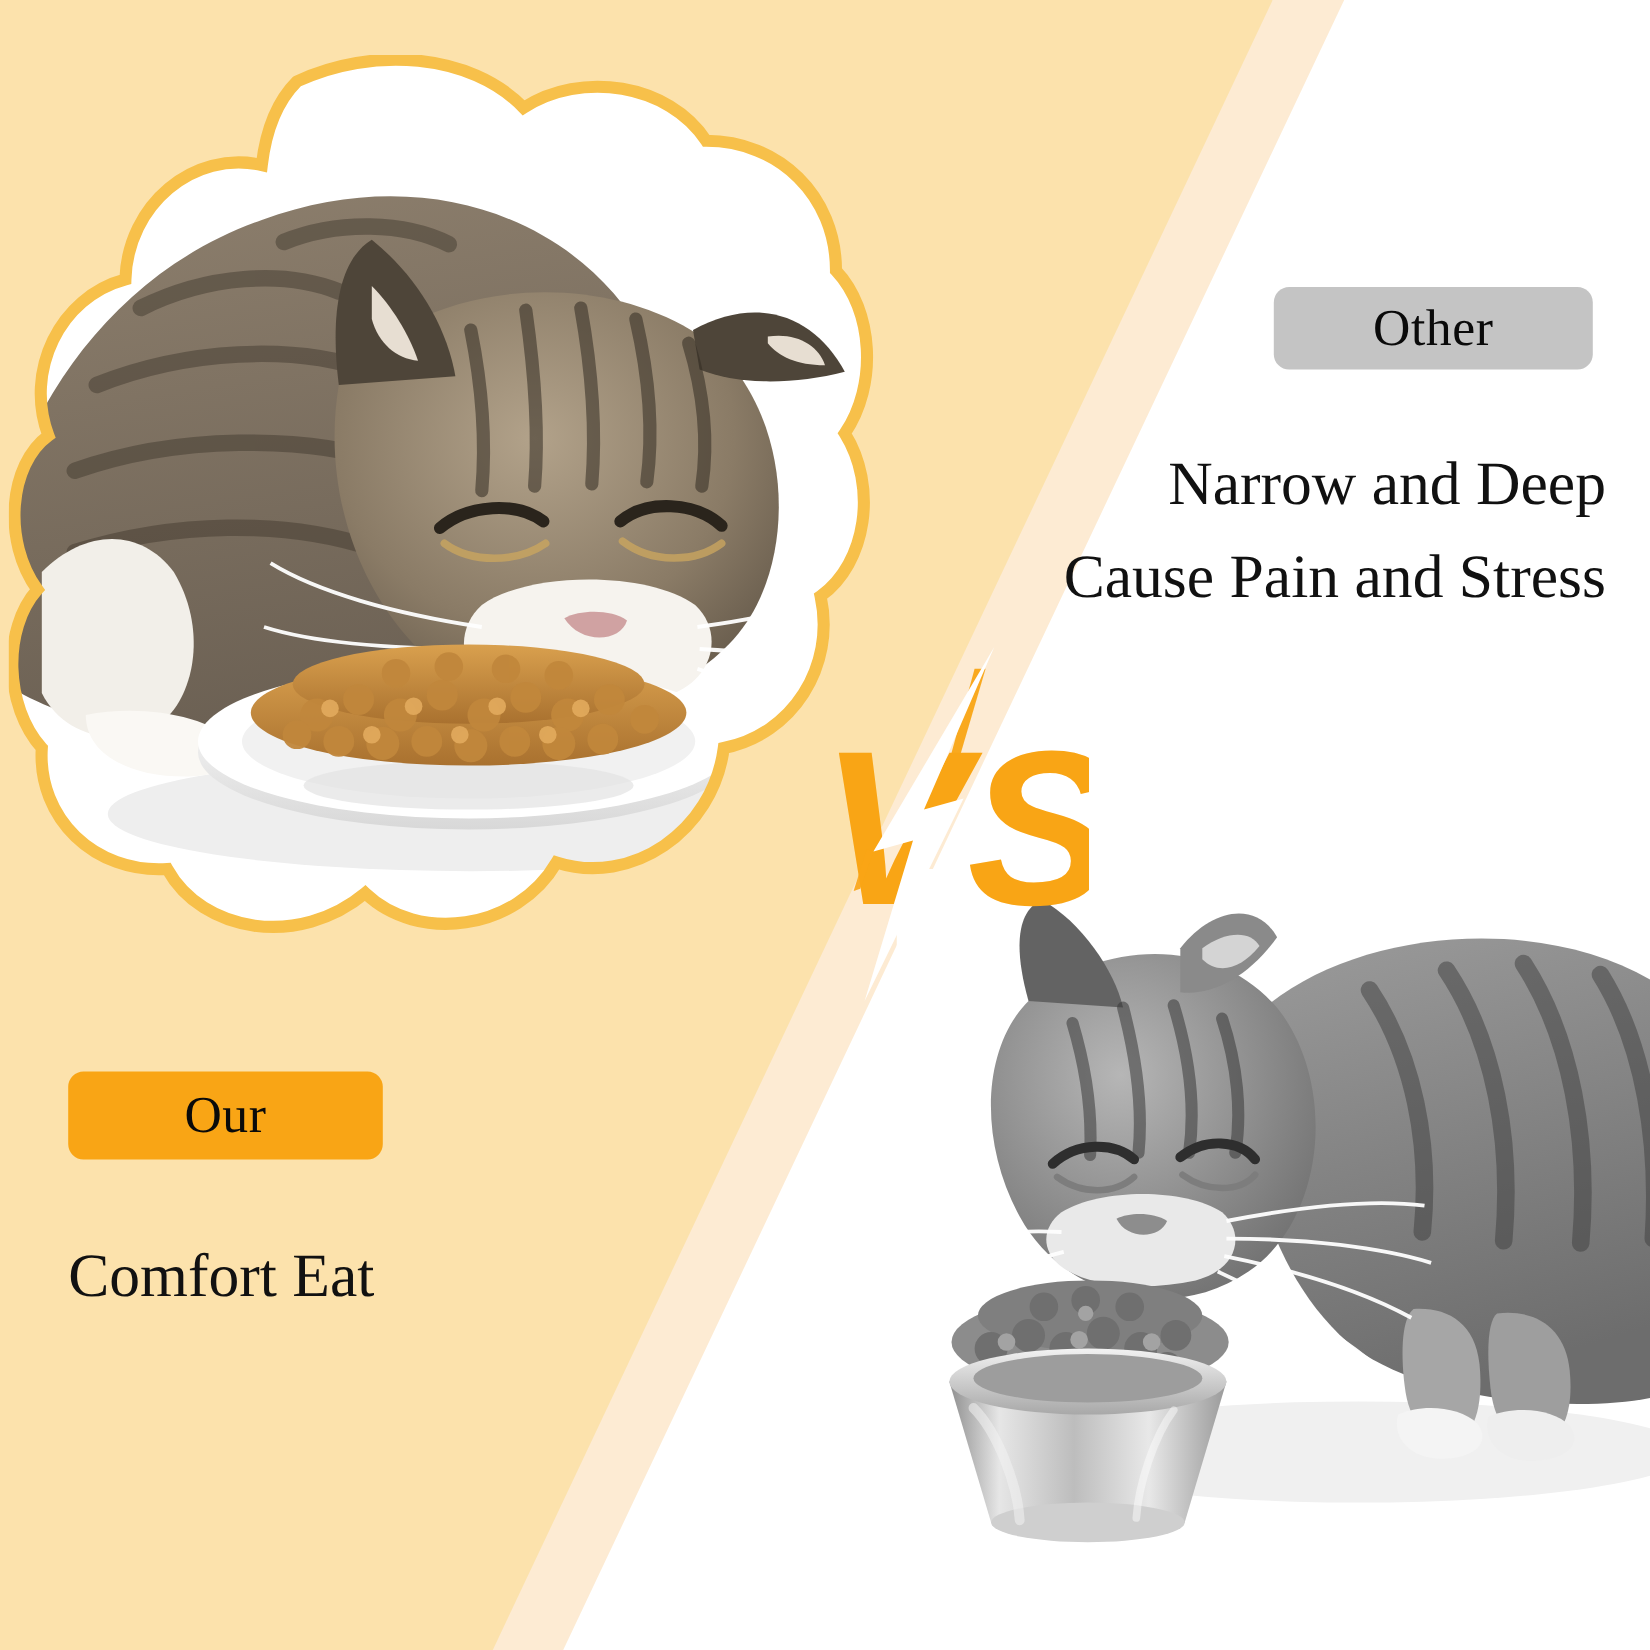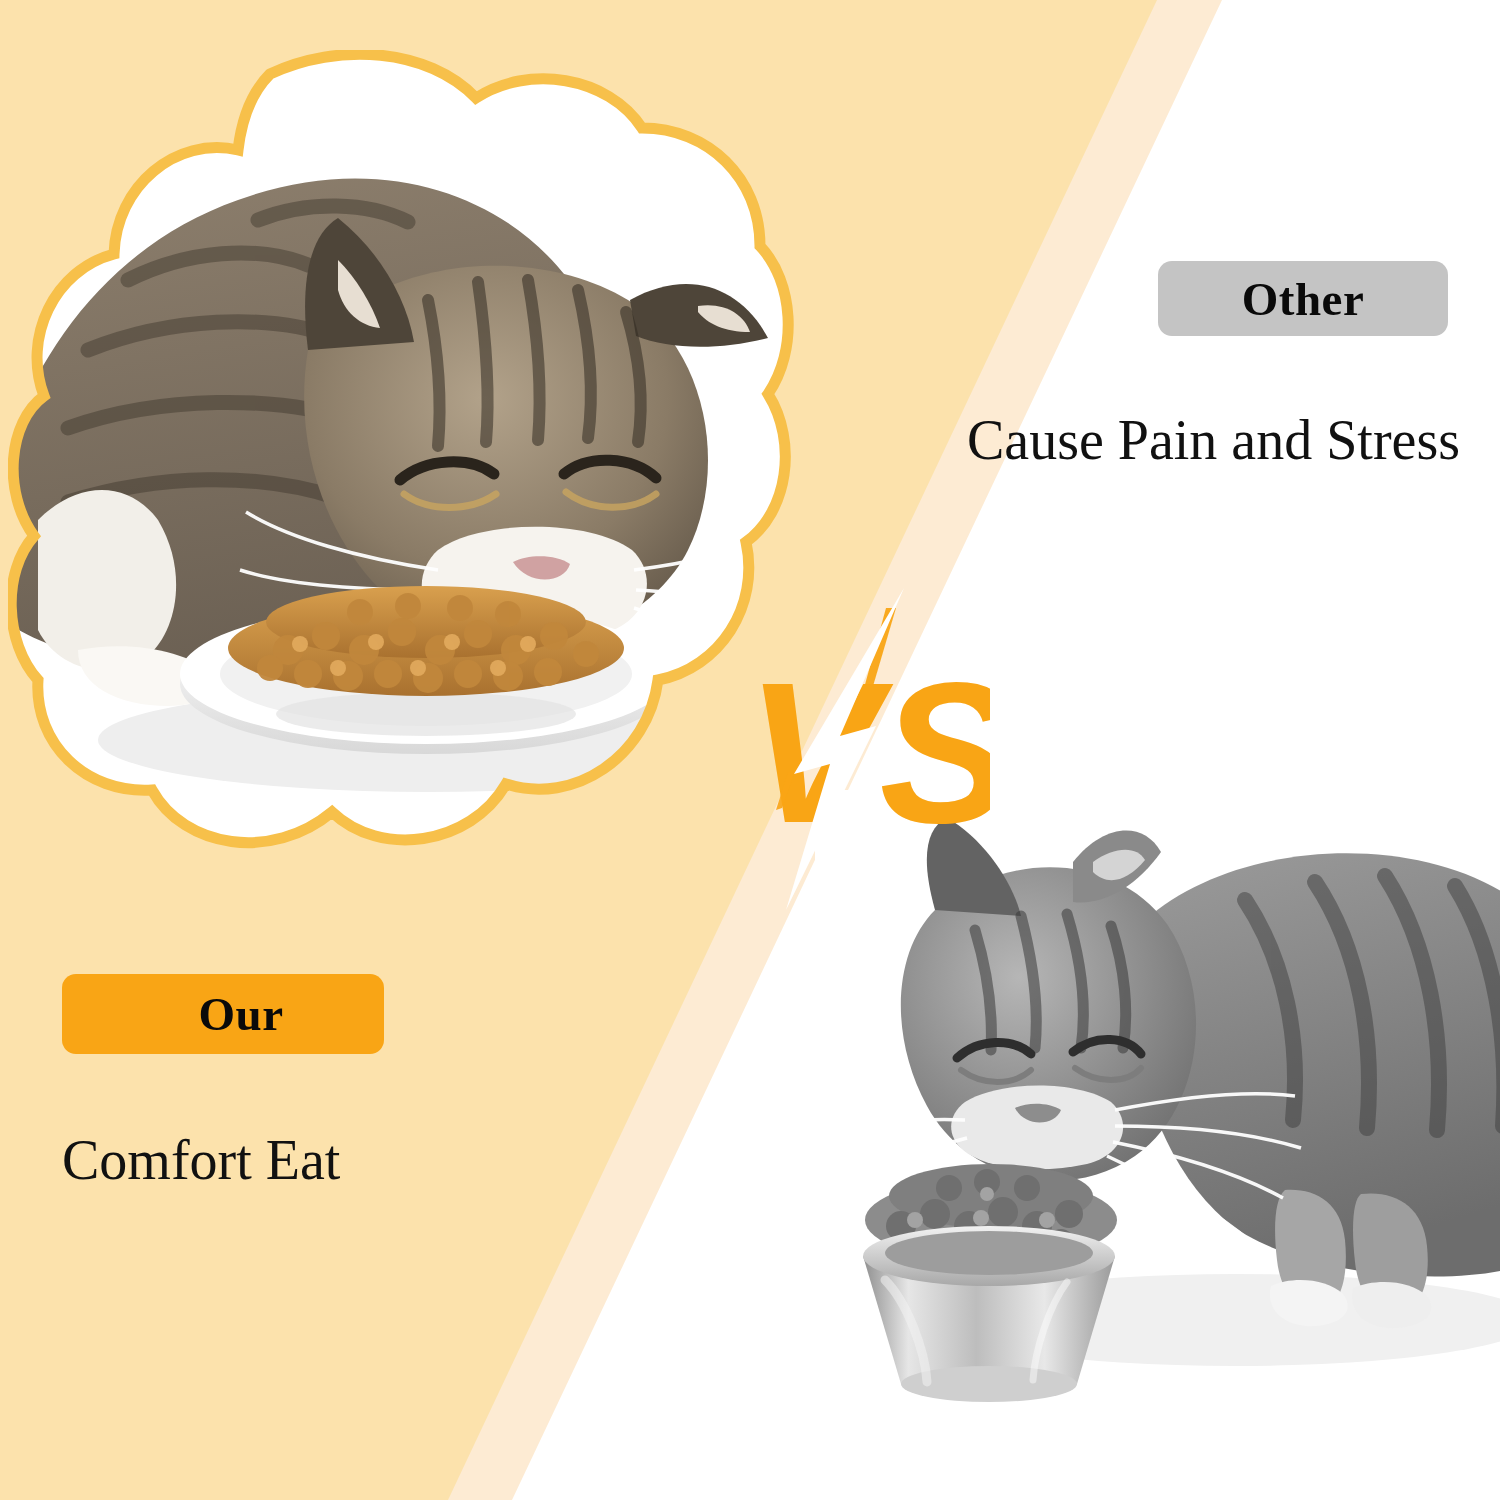--- a/index.html
+++ b/index.html
@@ -21,25 +21,25 @@
   
   .vs-wrap{position:absolute;left:690px;top:560px;width:300px;height:380px;}
   .vs-svg{position:absolute;left:0;top:0;width:300px;height:380px;}
 
   
   .gray-wrap{position:absolute;left:815px;top:790px;width:690px;height:620px;}
   .gray-svg{position:absolute;left:0;top:0;width:690px;height:620px;}
 
   
   .badge{position:absolute;display:flex;align-items:center;justify-content:center;
-         font-weight:bold;color:#0a0a0a;letter-spacing:.5px;}
+         font-weight:normal;color:#0a0a0a;letter-spacing:.5px;}
   .badge-other{left:1158px;top:261px;width:290px;height:75px;border-radius:14px;
                background:#C4C4C4;font-size:47px;}
   .badge-our{left:62px;top:974px;width:286px;height:80px;border-radius:14px;
-             background:#F9A515;font-size:47px;padding-left:36px;}
+             background:#F9A515;font-size:47px;}
 
   
   .feat{position:absolute;color:#111111;font-size:56px;line-height:85px;white-space:nowrap;}
   .feat-right{right:40px;top:398px;text-align:right;}
   .feat-left{left:62px;top:1118px;text-align:left;}
   .feat div{height:85px;}
 </style>
 </head>
 <body>
 
@@ -337,20 +337,21 @@
 
       <path d="M104 214 L92 248 L86 250 L98 212 Z" fill="#F9A515" opacity="0.9"></path>
     </svg>
   </div>
 
   <div class="badge badge-other">Other</div>
 
   <div class="badge badge-our">Our</div>
 
   <div class="feat feat-right">
+    <div>Narrow and Deep</div>
     <div>Cause Pain and Stress</div>
   </div>
 
   <div class="feat feat-left">
     <div>Comfort Eat</div>
   </div>
 
 </div>
 
 </body></html>

